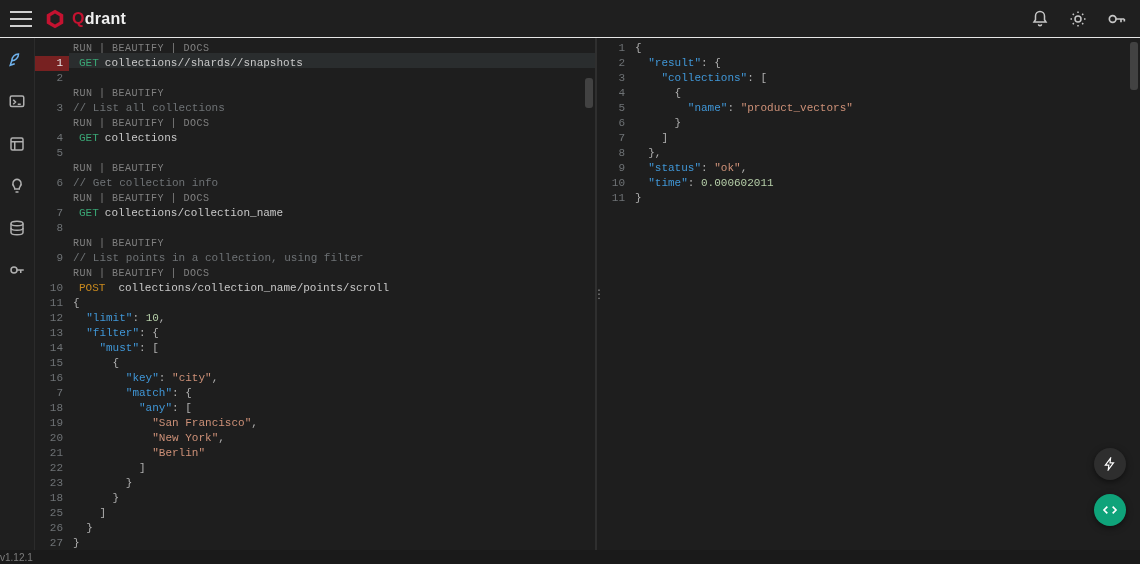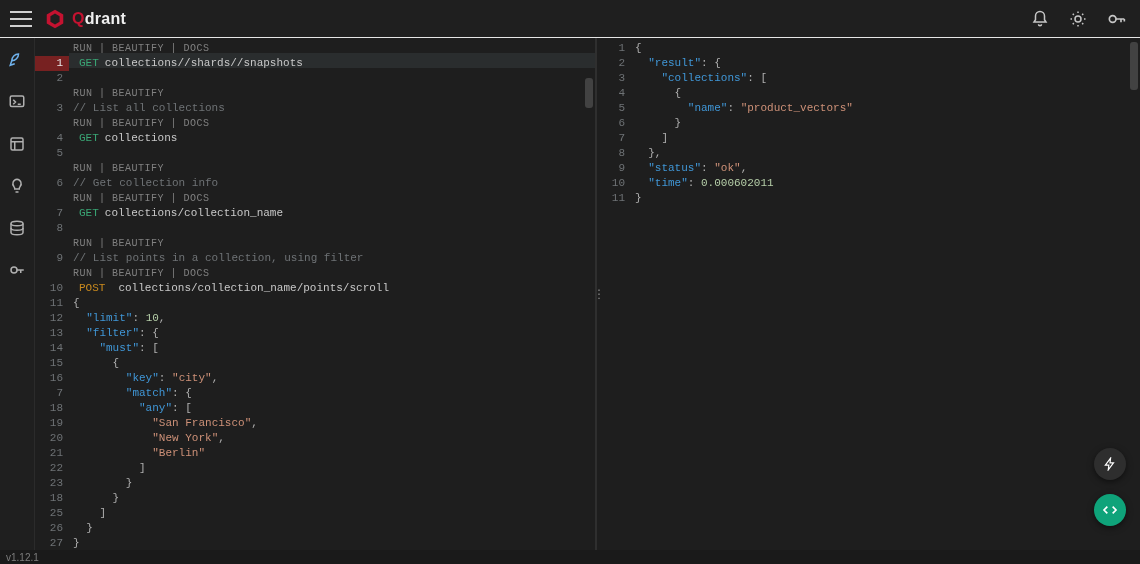--- a/index.html
+++ b/index.html
@@ -122,21 +122,20 @@
     cursor:pointer;
     box-shadow: 0 2px 6px rgba(0,0,0,.5);
   }
   .fab.primary { background:#0fa37a; }
   .fab.secondary { background:#2e2e2e; }
   .fab svg { stroke:#fff; fill:none; }
   .footer {
     height: 14px;
     font-size:10px;
     color:#7d7d7d;
-    padding-left:6px;
     display:flex; align-items:center;
     background:#1a1a1a;
   }
 </style>
 </head>
 <body>
 
 <div class="topbar">
   <div class="hamburger">
     <span></span>

